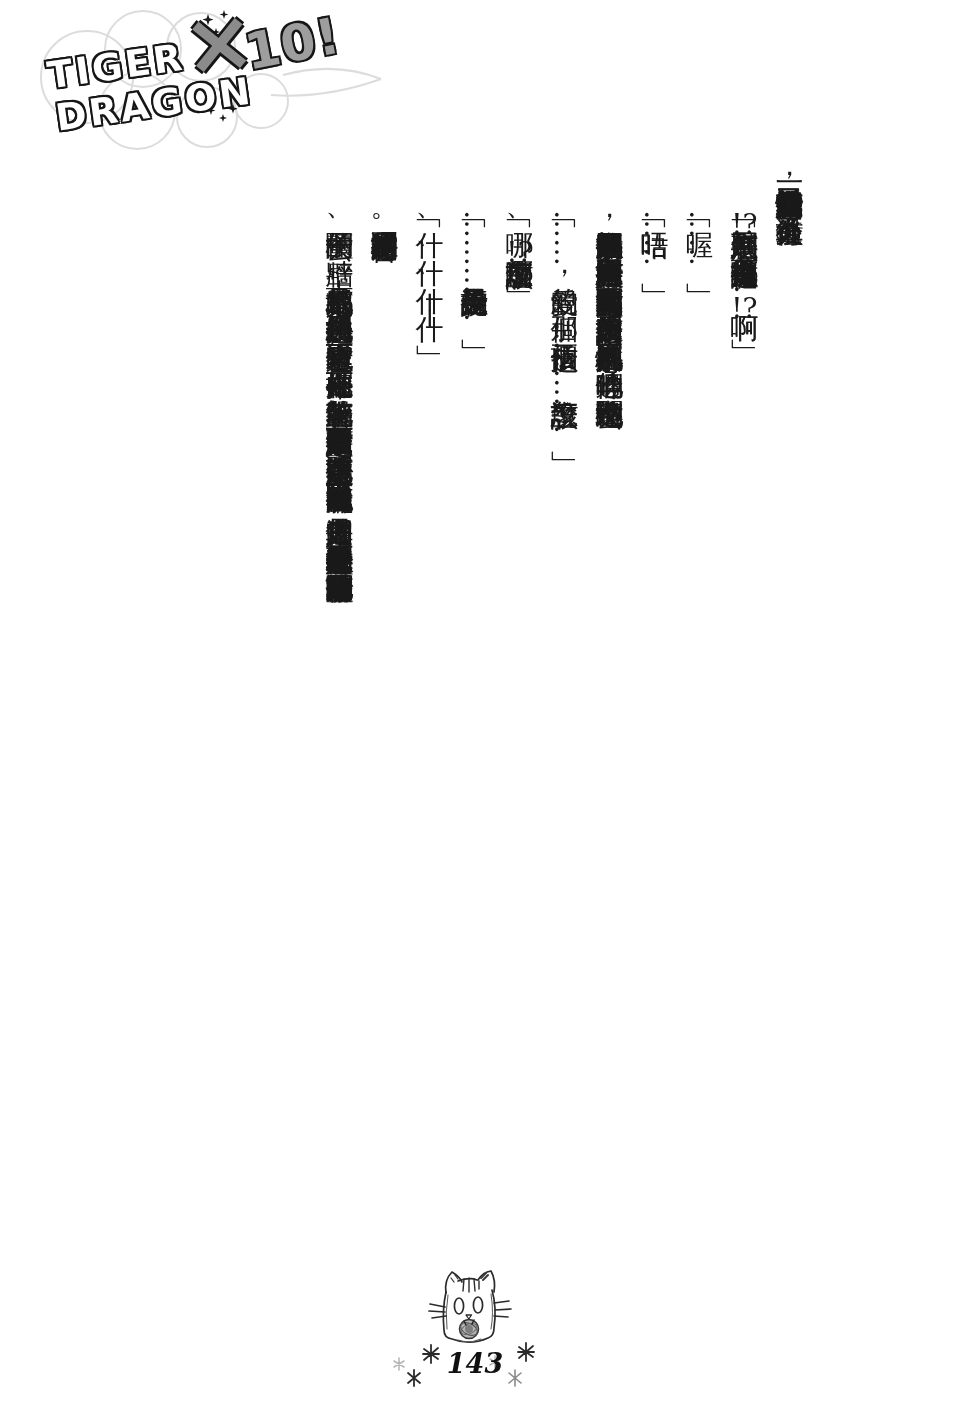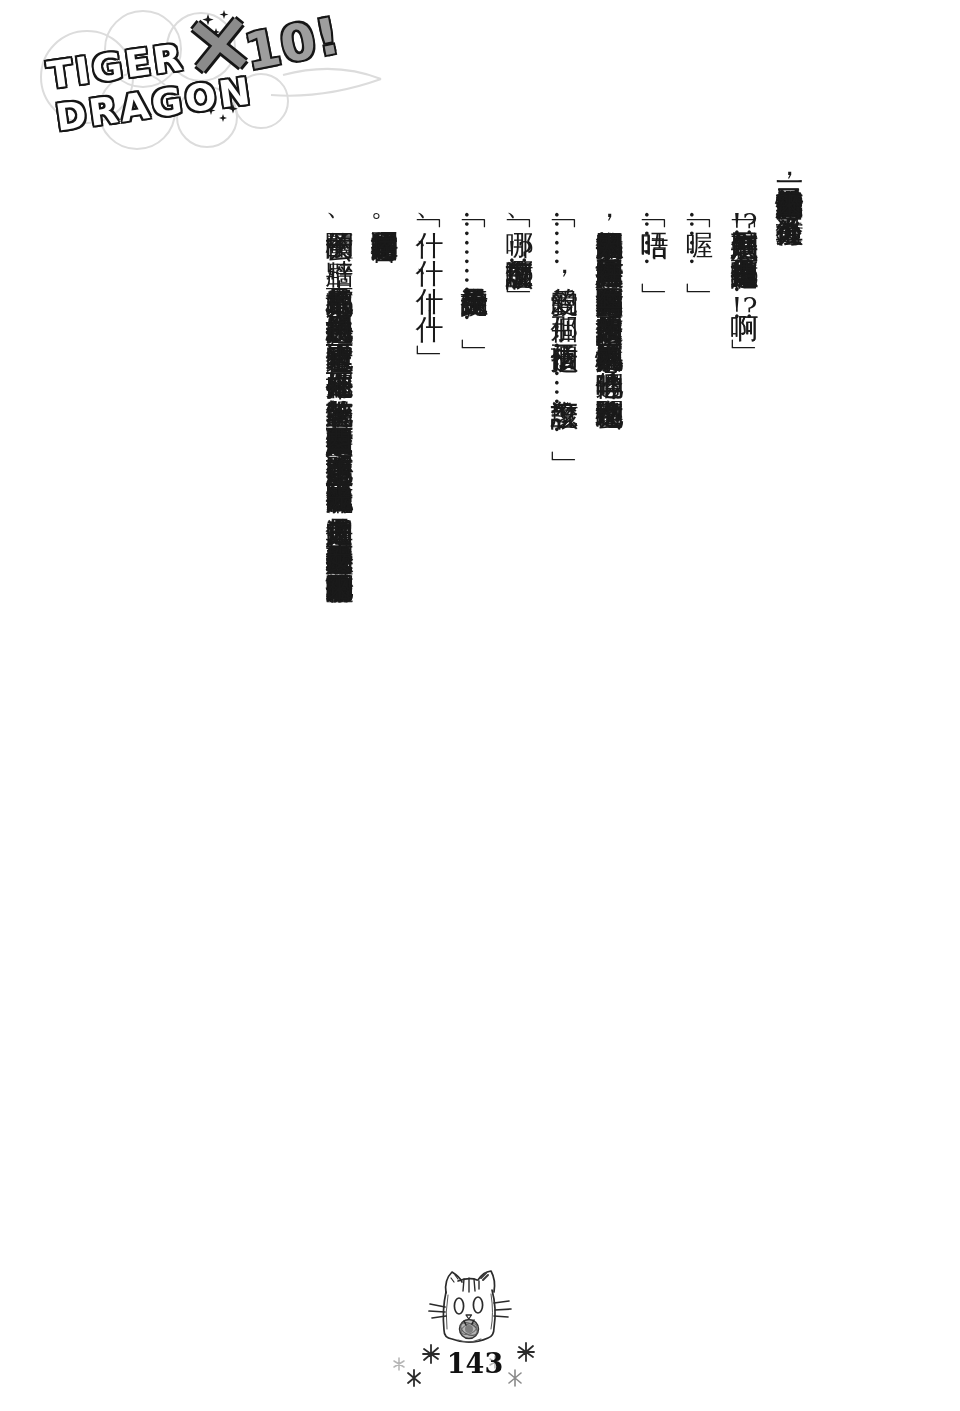--- a/index.html
+++ b/index.html
@@ -29,21 +29,21 @@
     writing-mode:vertical-rl;-webkit-writing-mode:vertical-rl;
     text-orientation:mixed;font-size:28px;line-height:45px;letter-spacing:0px;}
   .text-block p{margin:0;padding:0;}
   .text-block p.indent{text-indent:1.5em;}
   .tcy{text-combine-upright:all;-webkit-text-combine:horizontal;}
 
   
   .cat{position:absolute;left:428px;top:1268px;}
   .footer-stars{position:absolute;left:385px;top:1333px;}
   .page-number{position:absolute;left:438px;top:1348px;width:74px;text-align:center;
-    font-family:"DejaVu Serif","Liberation Serif",serif;font-weight:bold;
+    font-family:"DejaVu Serif","Liberation Serif",serif;font-style:italic;font-weight:bold;
     font-size:27px;color:#111111;}
 </style>
 </head>
 <body>
 
 <div class="logo">
   <svg width="365" height="155" viewBox="0 0 365 155">
     <g fill="none" stroke="#dcdcdc" stroke-width="2">
       <circle cx="62" cy="72" r="46"></circle>
       <circle cx="118" cy="44" r="38"></circle>

